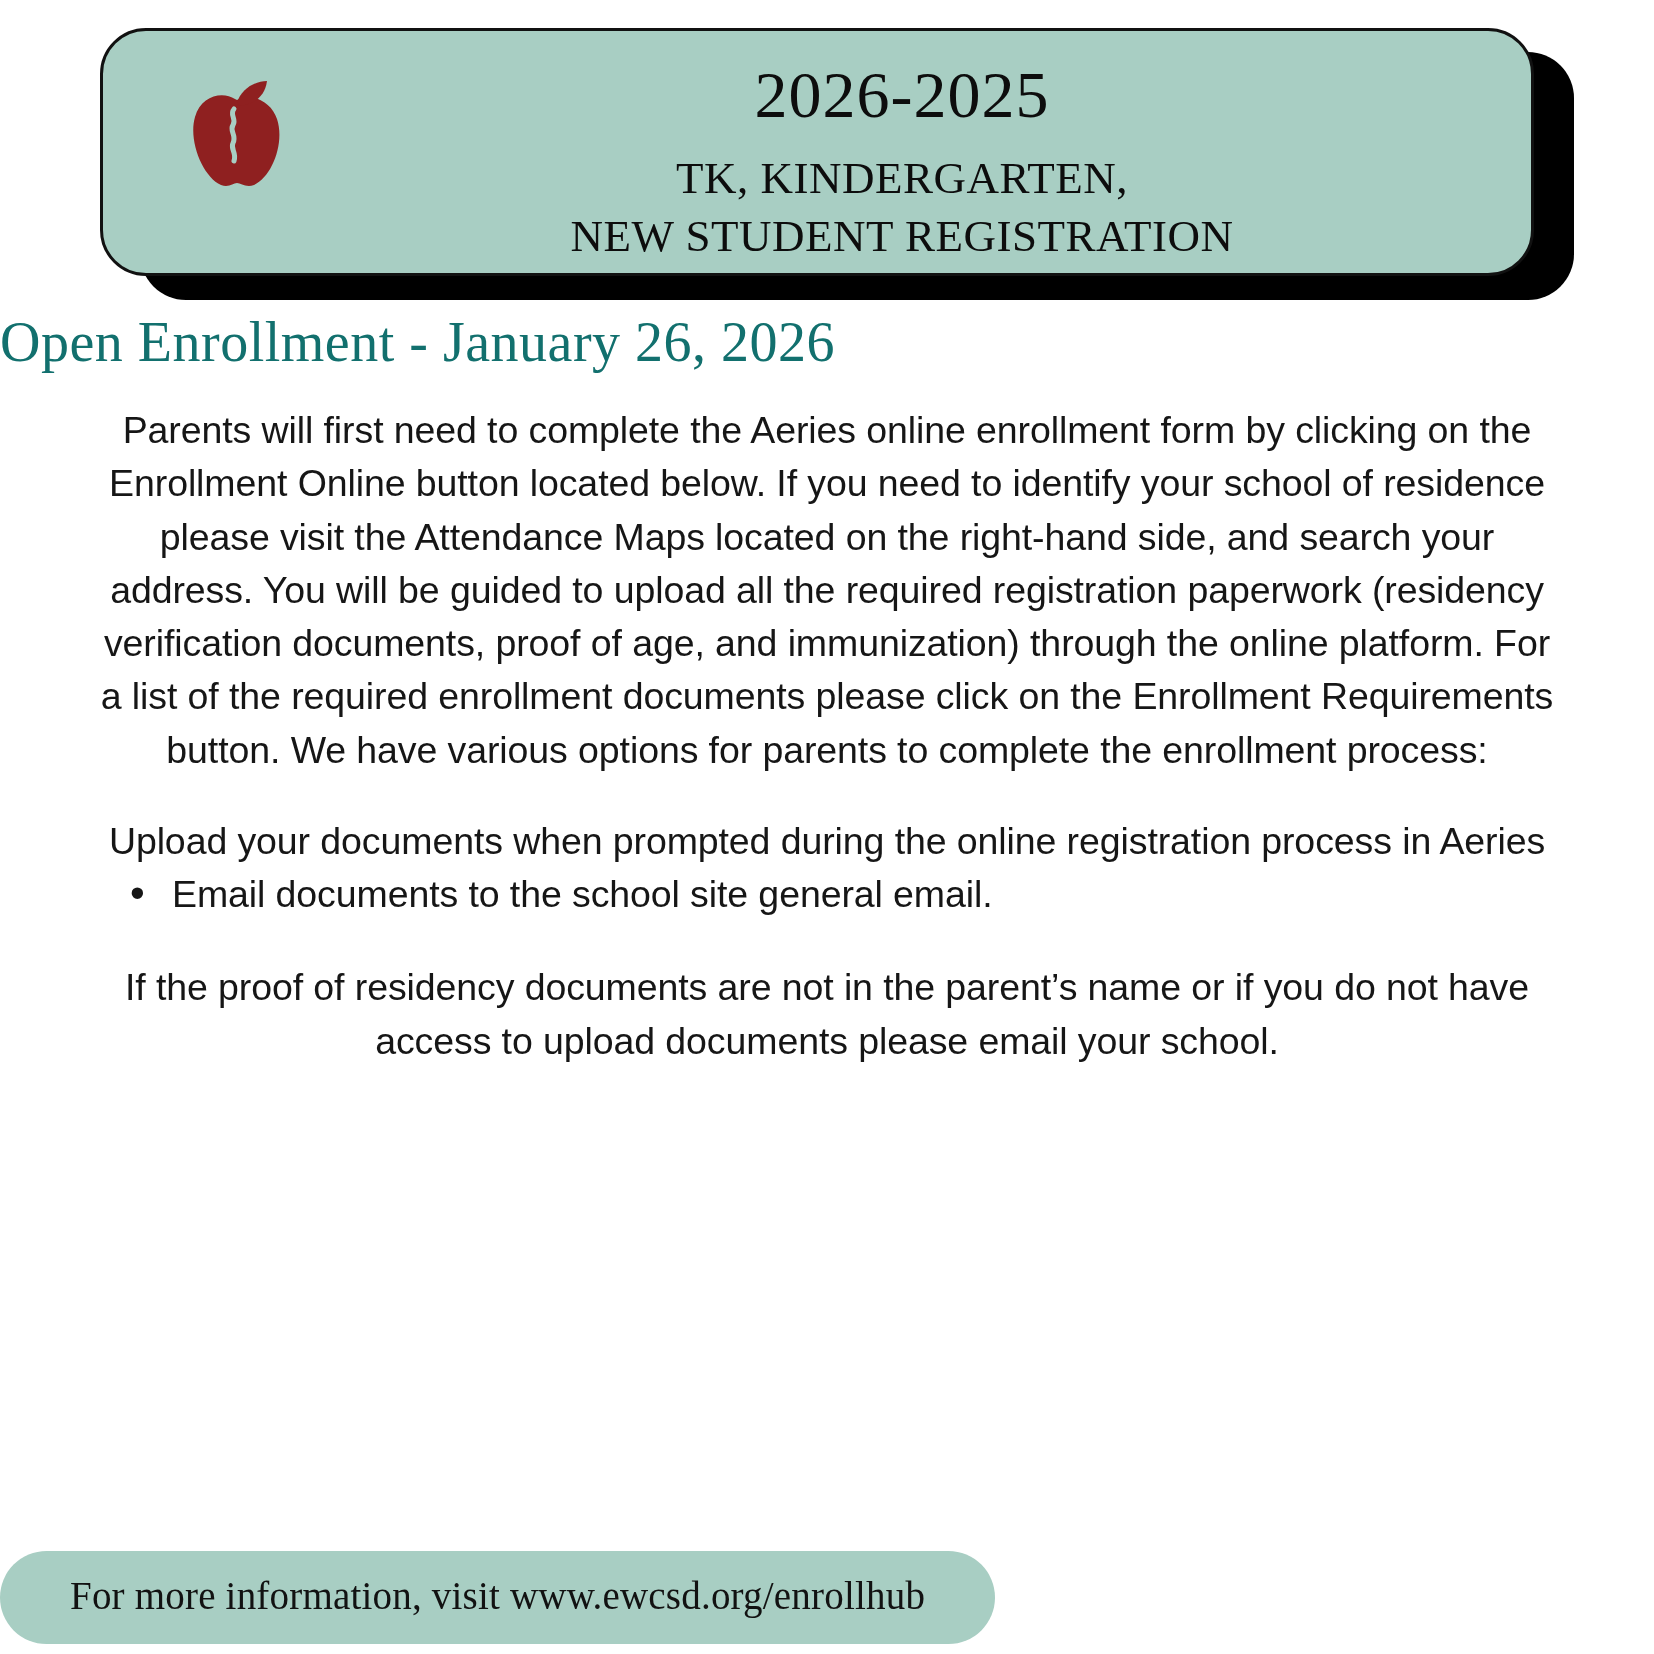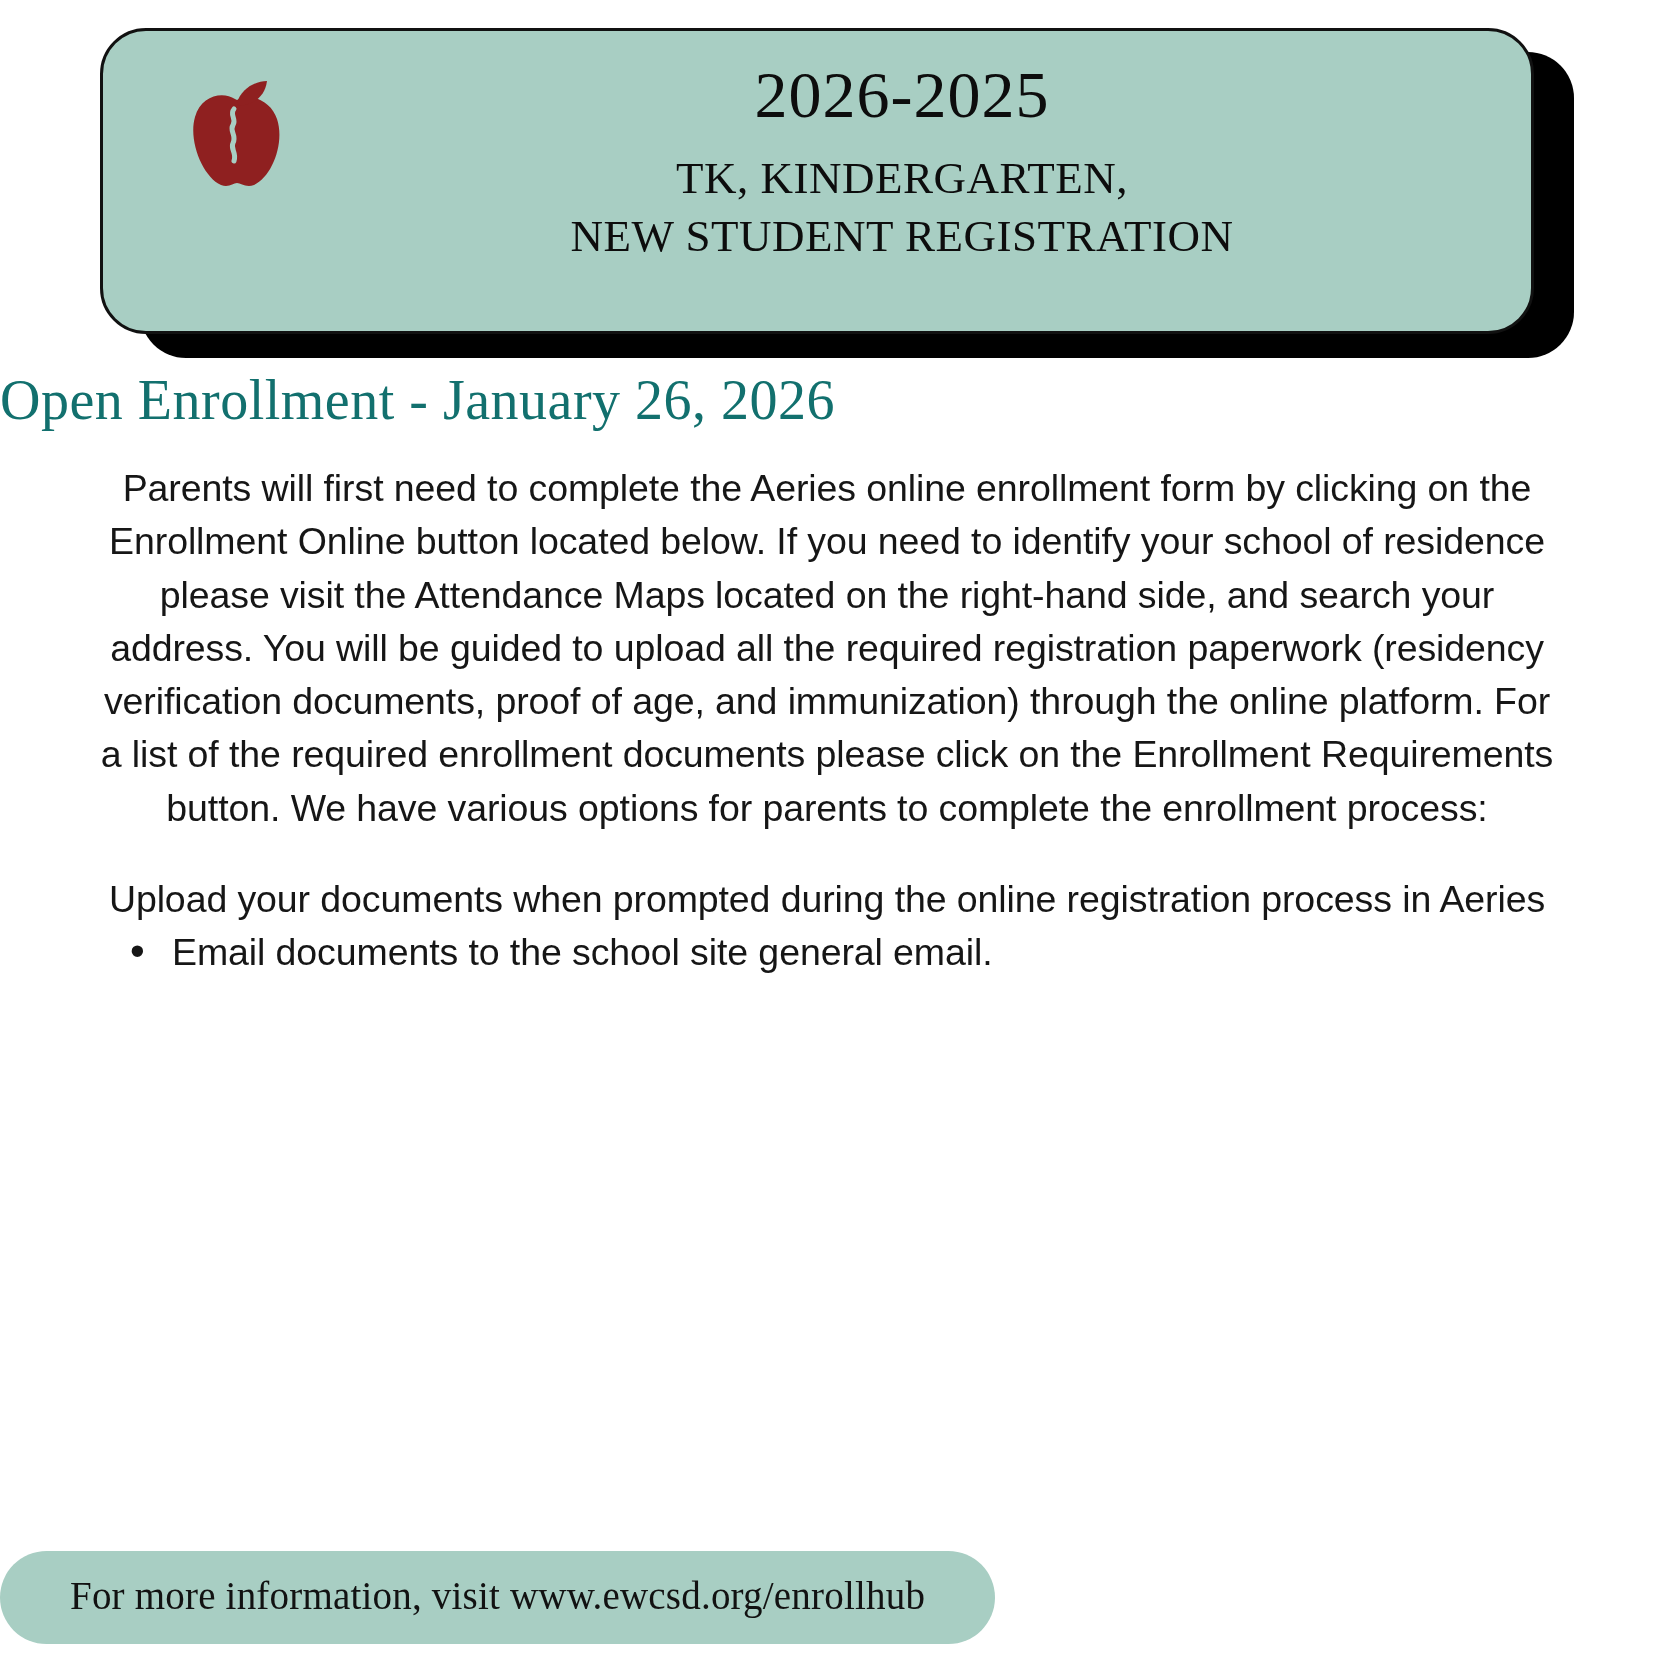--- a/index.html
+++ b/index.html
@@ -18,21 +18,21 @@
     position: relative;
     width: 1654px;
     height: 1654px;
     box-sizing: border-box;
   }
 
   
   .banner-wrap {
     position: relative;
     margin: 28px 80px 0 100px;
-    height: 330px;
+    height: 272px;
   }
   .banner-shadow {
     position: absolute;
     left: 40px;
     top: 24px;
     right: 0;
     bottom: 0;
     background: #000000;
     border-radius: 46px;
   }
@@ -169,19 +169,20 @@
   <div class="subtitle">Open Enrollment - January 26, 2026</div>
 
   <div class="body-copy">
     <p>Parents will first need to complete the Aeries online enrollment form by clicking on the Enrollment Online button located below. If you need to identify your school of residence please visit the Attendance Maps located on the right-hand side, and search your address. You will be guided to upload all the required registration paperwork (residency verification documents, proof of age, and immunization) through the online platform. For a list of the required enrollment documents please click on the Enrollment Requirements button. We have various options for parents to complete the enrollment process:</p>
     <div class="spacer-para"></div>
     <p>Upload your documents when prompted during the online registration process in Aeries</p>
     <ul class="bullets">
       <li>Email documents to the school site general email.</li>
     </ul>
     <div class="spacer-para"></div>
+    <p>If the proof of residency documents are not in the parent’s name or if you do not have access to upload documents please email your school.</p>
   </div>
 
   <div class="footer-wrap">
     <div class="footer-pill">For more information, visit www.ewcsd.org/enrollhub</div>
   </div>
 
 </div>
 
 </body></html>

